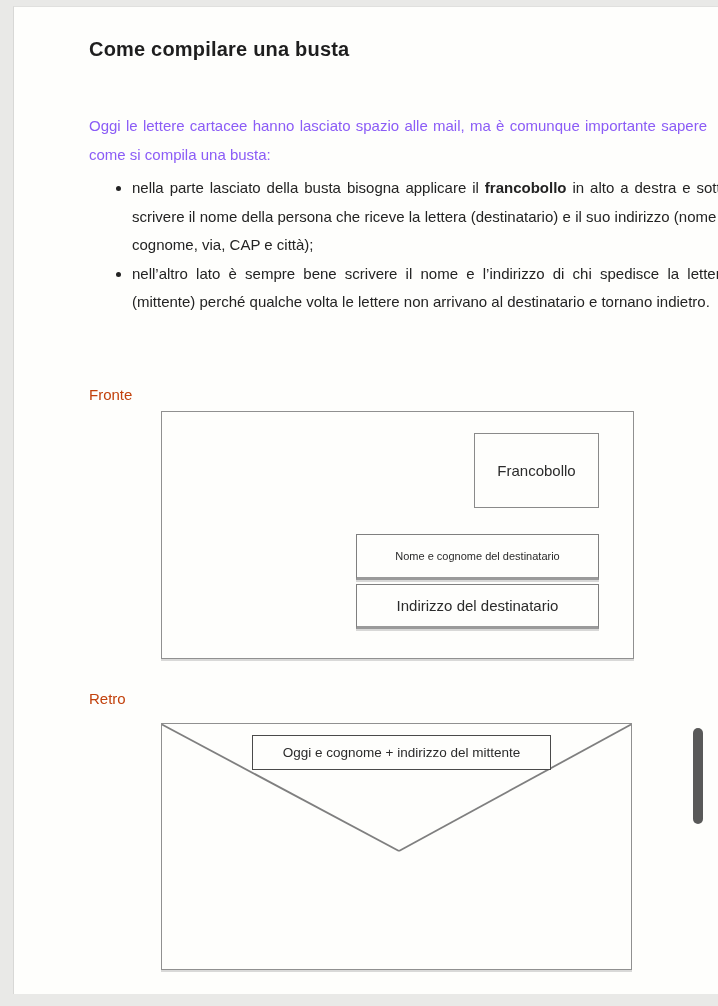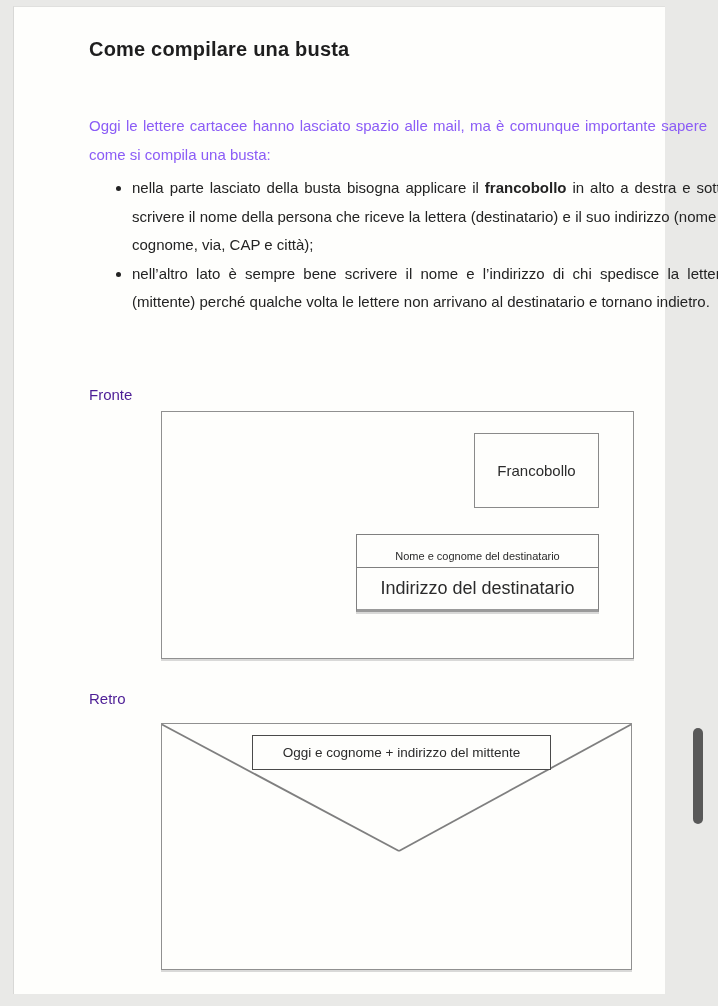--- a/index.html
+++ b/index.html
@@ -10,21 +10,21 @@
     background: #e9e9e7;
   }
   .screen {
     position: relative;
     width: 718px; height: 1006px;
     background: #e9e9e7;
   }
   .page {
     position: absolute;
     left: 13px; top: 6px;
-    width: 652px; height: 988px;
+    width: 705px; height: 988px;
     background: #fefefc;
     border-left: 1px solid #d8d8d6;
     border-top: 1px solid #e0e0de;
     box-sizing: border-box;
   }
   .doc-title {
     position: absolute;
     left: 75px; top: 31px;
     width: 560px;
     margin: 0;
@@ -55,21 +55,21 @@
     color: #232323;
   }
   .bullets li {
     text-align: justify;
     margin: 0; padding: 0;
   }
   .section-label {
     position: absolute;
     left: 75px;
     font-size: 15px;
-    color: #4c1d95;
+    color: #c2410c;
   }
   .label-front { top: 379px; }
   .label-back  { top: 683px; }
 
   .envelope {
     position: absolute;
     background: #fefefc;
     border: 1.7px solid #909090;
     box-sizing: border-box;
     box-shadow: 0 2px 0 rgba(150,150,150,0.35);
@@ -93,25 +93,25 @@
     font-size: 15px;
   }
   .recipient-name-box {
     left: 342px; top: 527px; width: 243px; height: 46px;
     border: 1.6px solid #7f7f7f;
     border-bottom: 3px solid #9a9a9a;
     box-shadow: 0 2px 0 rgba(160,160,160,0.4);
     font-size: 11px;
   }
   .recipient-address-box {
-    left: 342px; top: 560px; width: 243px; height: 45px;
+    left: 342px; top: 577px; width: 243px; height: 45px;
     border: 1.6px solid #7f7f7f;
     border-bottom: 3px solid #9a9a9a;
     box-shadow: 0 2px 0 rgba(160,160,160,0.4);
-    font-size: 18px;
+    font-size: 15px;
     text-align: right;
   }
   .flap-svg {
     position: absolute;
     left: 147px; top: 716px;
     width: 471px; height: 247px;
     pointer-events: none;
   }
   .sender-box {
     left: 238px; top: 728px; width: 299px; height: 35px;

